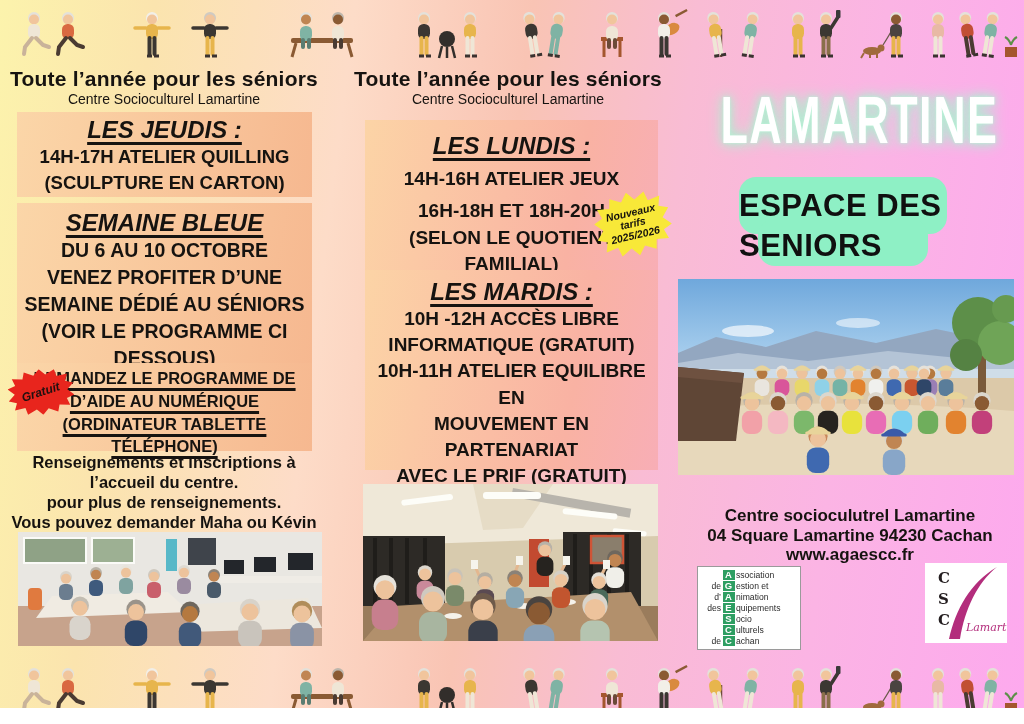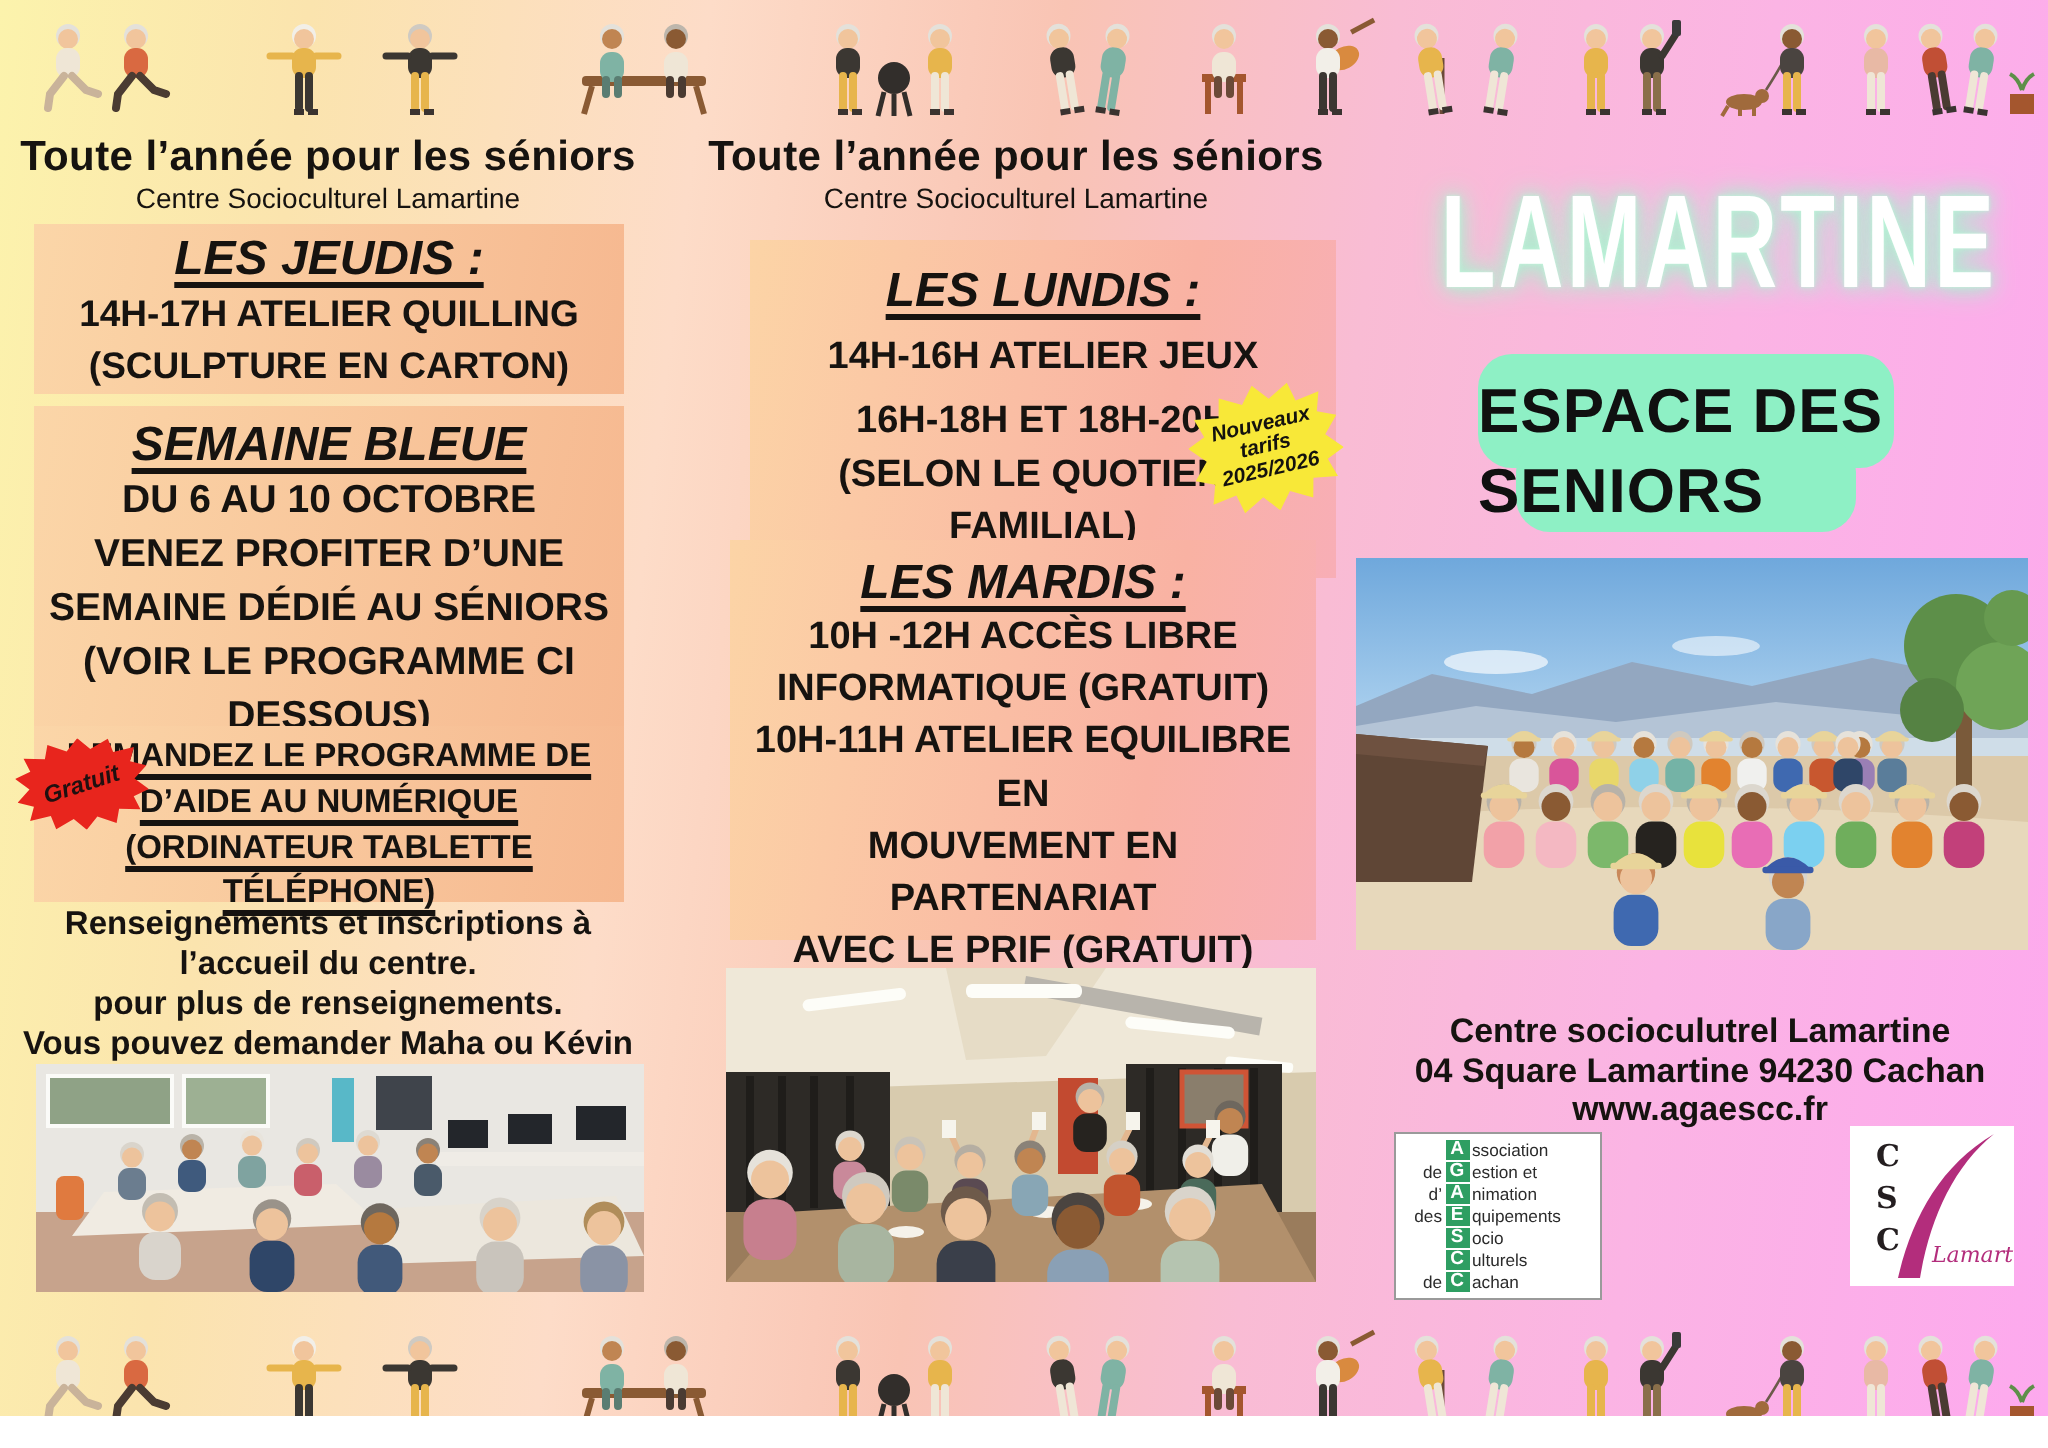--- a/index.html
+++ b/index.html
@@ -19,21 +19,21 @@
   .u{text-decoration:underline;text-decoration-thickness:2.5px;text-underline-offset:4px;}
   .ttl{font-size:24px;font-style:italic;}
   .ln{line-height:1.38;}
 
   #box-jeudis{left:17px;top:112px;width:295px;height:77px;font-size:18.5px;padding:4px 0;}
   #box-semaine{left:17px;top:203px;width:295px;height:150px;font-size:19.5px;padding:6px 0;}
   #box-numerique{left:17px;top:363px;width:295px;height:80px;font-size:16.5px;padding:4px 0;}
   #info-block{position:absolute;left:8px;top:452px;width:312px;text-align:center;font-weight:bold;
     font-size:16.5px;line-height:20px;}
 
-  #box-lundis{left:375px;top:120px;width:293px;height:157px;font-size:19px;padding:6px 0;}
+  #box-lundis{left:365px;top:120px;width:293px;height:157px;font-size:19px;padding:6px 0;}
   #box-mardis{left:365px;top:270px;width:293px;height:184px;font-size:19px;padding:8px 0;}
 
   .burst{position:absolute;display:flex;align-items:center;justify-content:center;text-align:center;
     clip-path:polygon(50% 0%,59% 13%,73% 4%,76% 19%,92% 16%,88% 31%,100% 37%,90% 50%,100% 63%,88% 69%,92% 84%,76% 81%,73% 96%,59% 87%,50% 100%,41% 87%,27% 96%,24% 81%,8% 84%,12% 69%,0% 63%,10% 50%,0% 37%,12% 31%,8% 16%,24% 19%,27% 4%,41% 13%);}
   #burst-gratuit{left:8px;top:369px;width:66px;height:46px;background:#e8251d;transform:rotate(-6deg);}
   #burst-gratuit span{font-size:12px;font-weight:bold;font-style:italic;transform:rotate(-12deg);color:#201010;}
   #burst-tarifs{left:595px;top:192px;width:76px;height:64px;background:#f8e838;transform:rotate(-13deg);}
   #burst-tarifs .bl{font-size:10.5px;font-weight:bold;line-height:11.5px;font-style:italic;color:#14120e;}
 
   .photo{position:absolute;display:block;}

